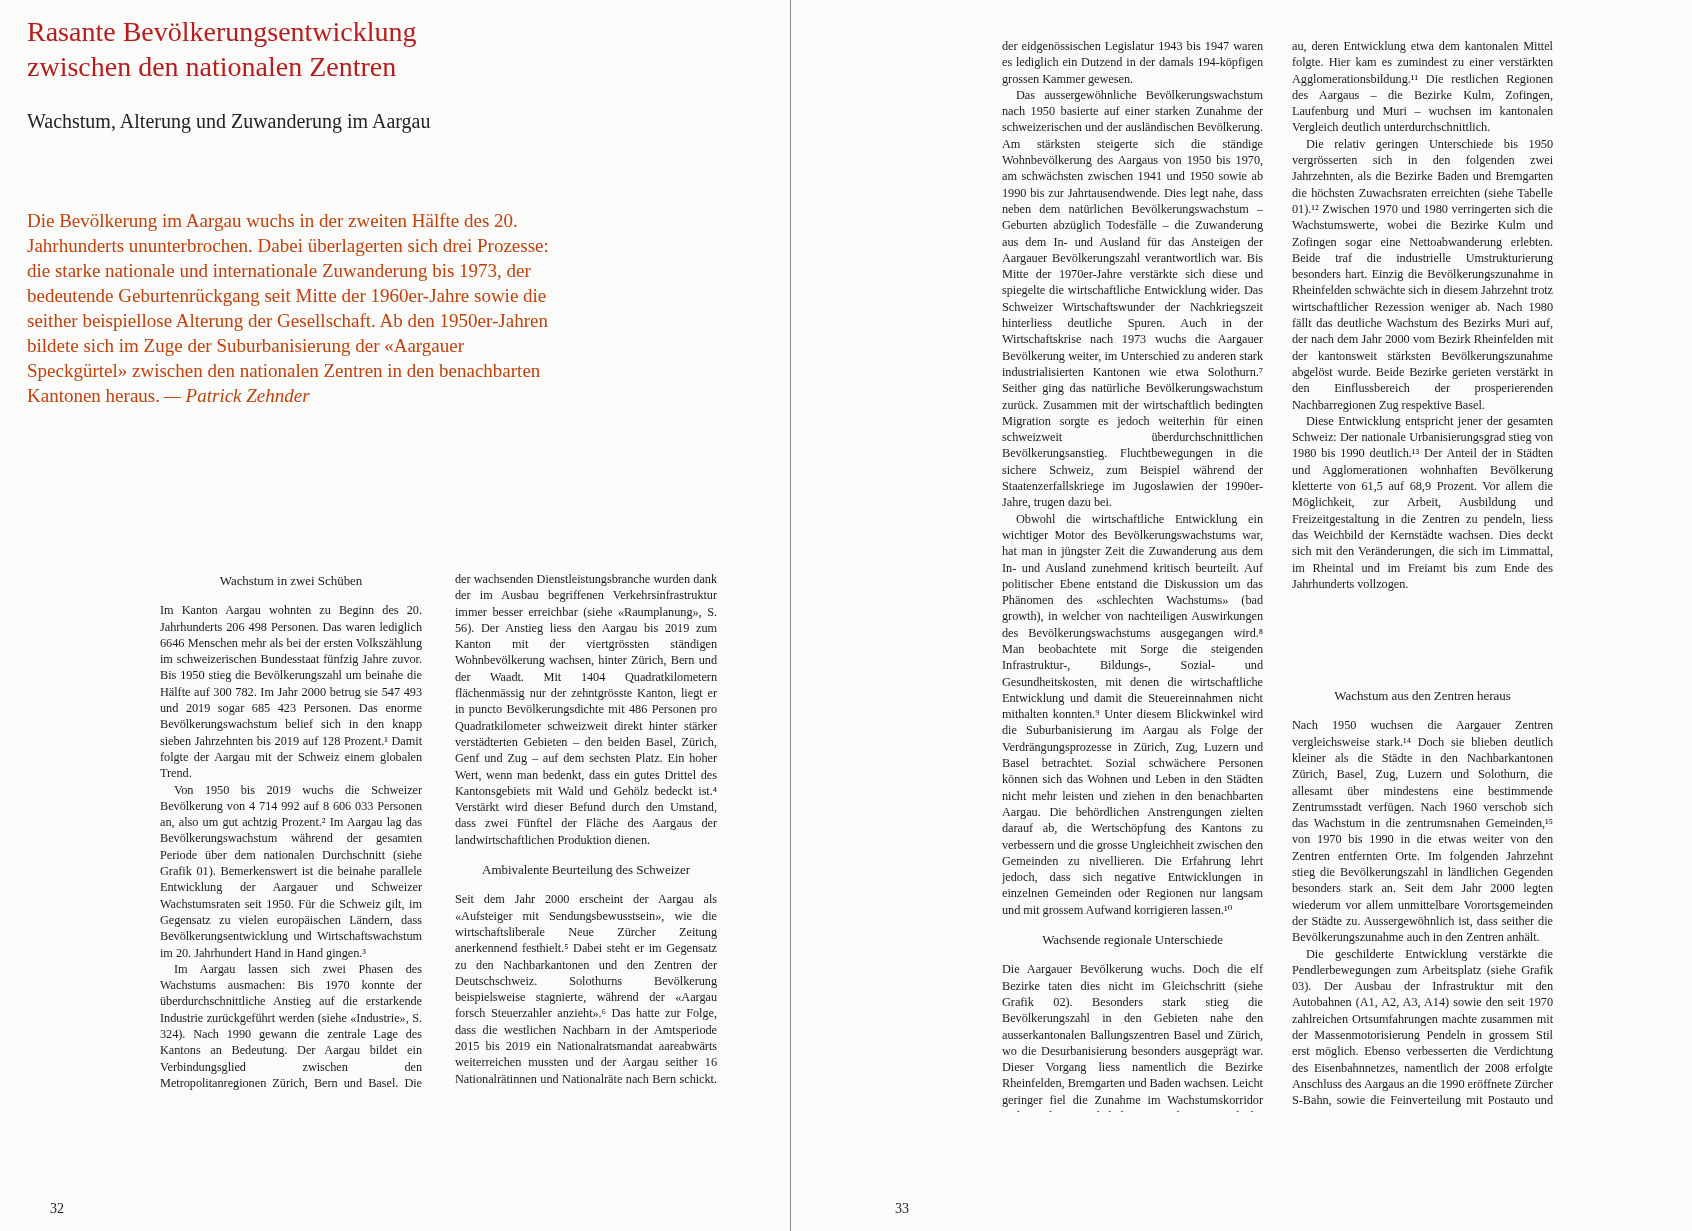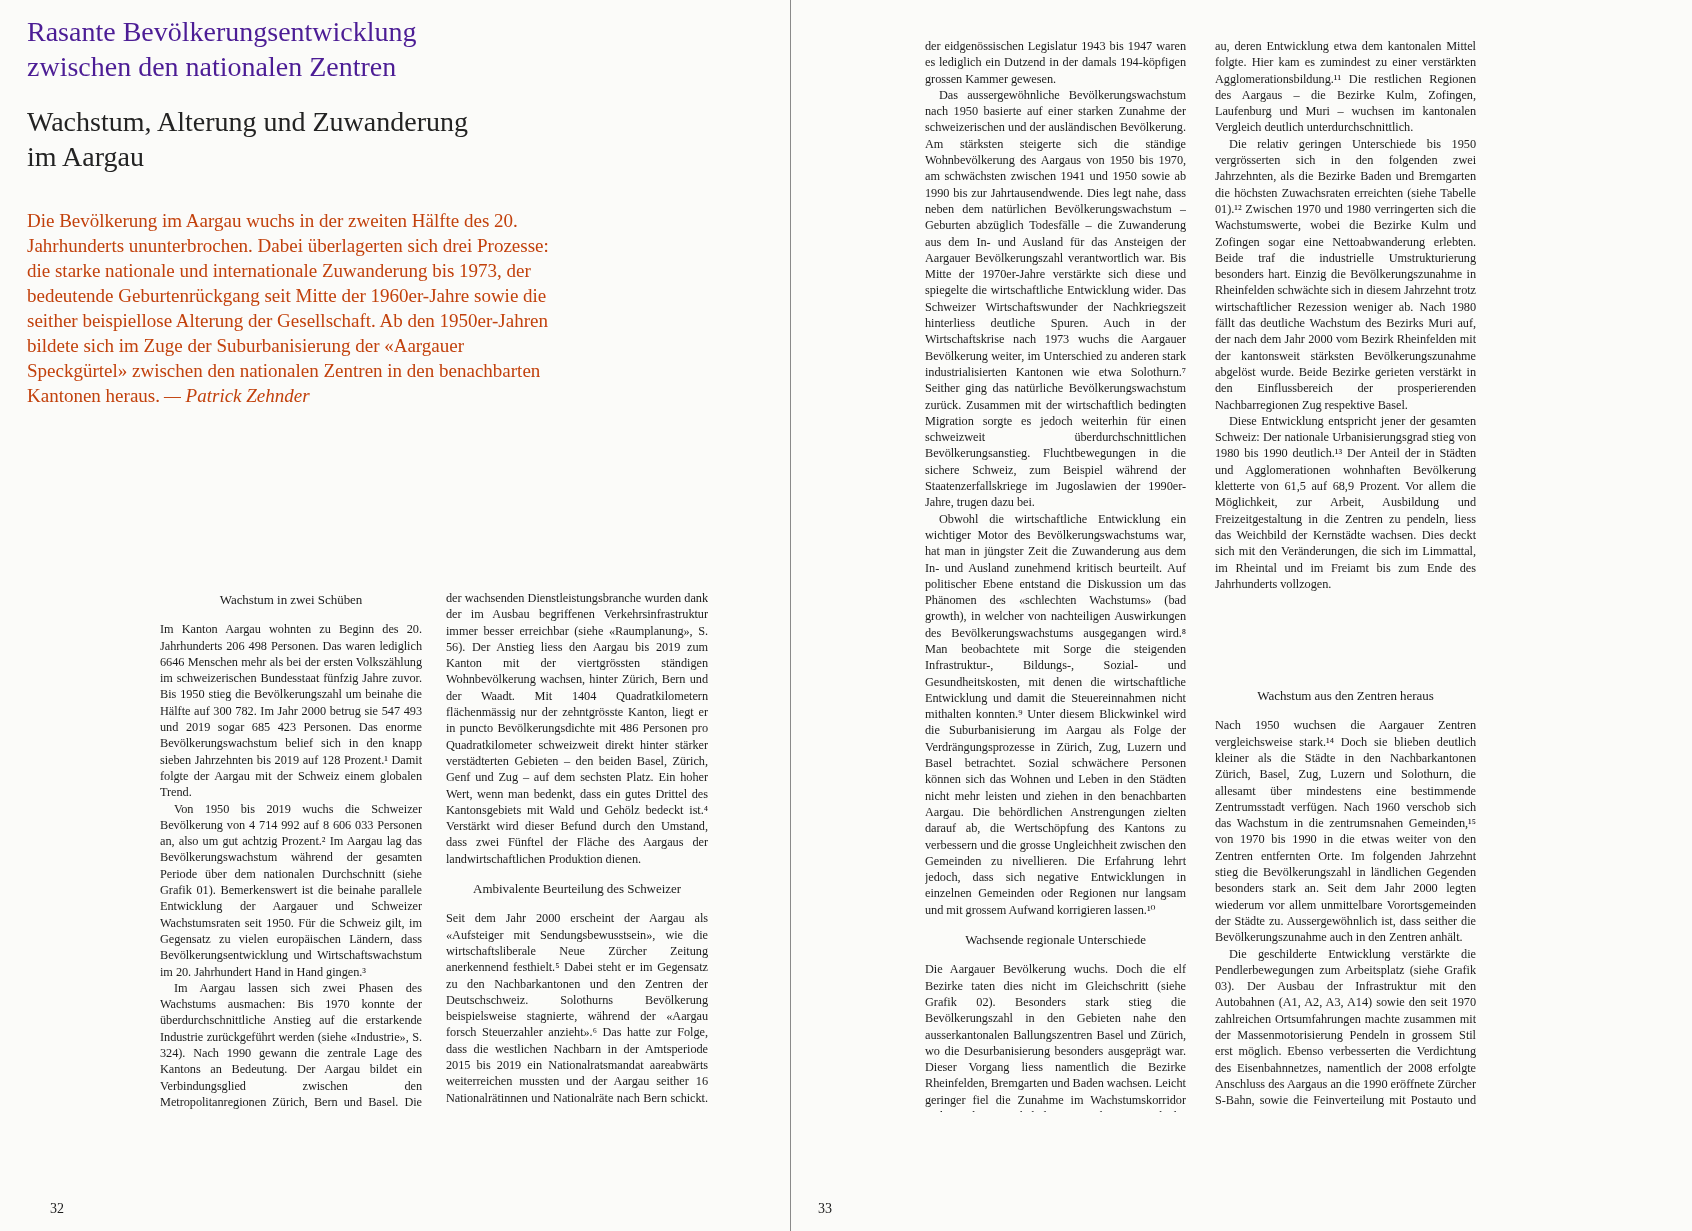--- a/index.html
+++ b/index.html
@@ -7,38 +7,38 @@
   body {
     width: 1692px; height: 1231px;
     background: #fbfbf9;
     color: #1b1b1b;
     font-family: "Liberation Serif", "DejaVu Serif", serif;
   }
   .spread { position: relative; width: 1692px; height: 1231px; overflow: hidden; }
   .divider { position: absolute; left: 790px; top: 0; width: 1px; height: 1231px; background: #8a8a8a; }
   .page { position: absolute; top: 0; height: 1231px; }
   .page-left  { left: 0;   width: 790px; }
-  .page-right { left: 750px; width: 816px; }
+  .page-right { left: 827px; width: 816px; }
 
   .article-title {
     position: absolute; left: 27px; top: 14px; width: 472px; margin: 0;
-    font-size: 28px; line-height: 35px; font-weight: 400; color: #4c1d95;
+    font-size: 28px; line-height: 35px; font-weight: 400; color: #b91c1c;
   }
   .article-subtitle {
     position: absolute; left: 27px; top: 104px; width: 472px; margin: 0;
-    font-size: 28px; line-height: 35px; font-weight: 400; color: #232323;
+    font-size: 20px; line-height: 35px; font-weight: 400; color: #232323;
   }
   .lead {
     position: absolute; left: 27px; top: 208px; width: 526px; margin: 0;
     font-size: 19px; line-height: 25px; color: #c2410c;
   }
   .lead .author { font-style: italic; margin-left: 4px; }
 
   .columns { position: absolute; display: flex; }
-  .columns-left  { left: 160px; top: 590px; gap: 24px; height: 520px; }
+  .columns-left  { left: 160px; top: 571px; gap: 33px; height: 520px; }
   .columns-right { left: 175px; top: 38px;  gap: 29px; height: 1074px; }
   .col {
     width: 262px; height: 100%; overflow: hidden;
     font-size: 12.3px; line-height: 16.3px; text-align: justify;
     letter-spacing: -0.05px;
   }
   .columns-right .col { width: 261px; }
 
   .col-heading {
     text-align: center; font-weight: 400; font-size: 13px;

